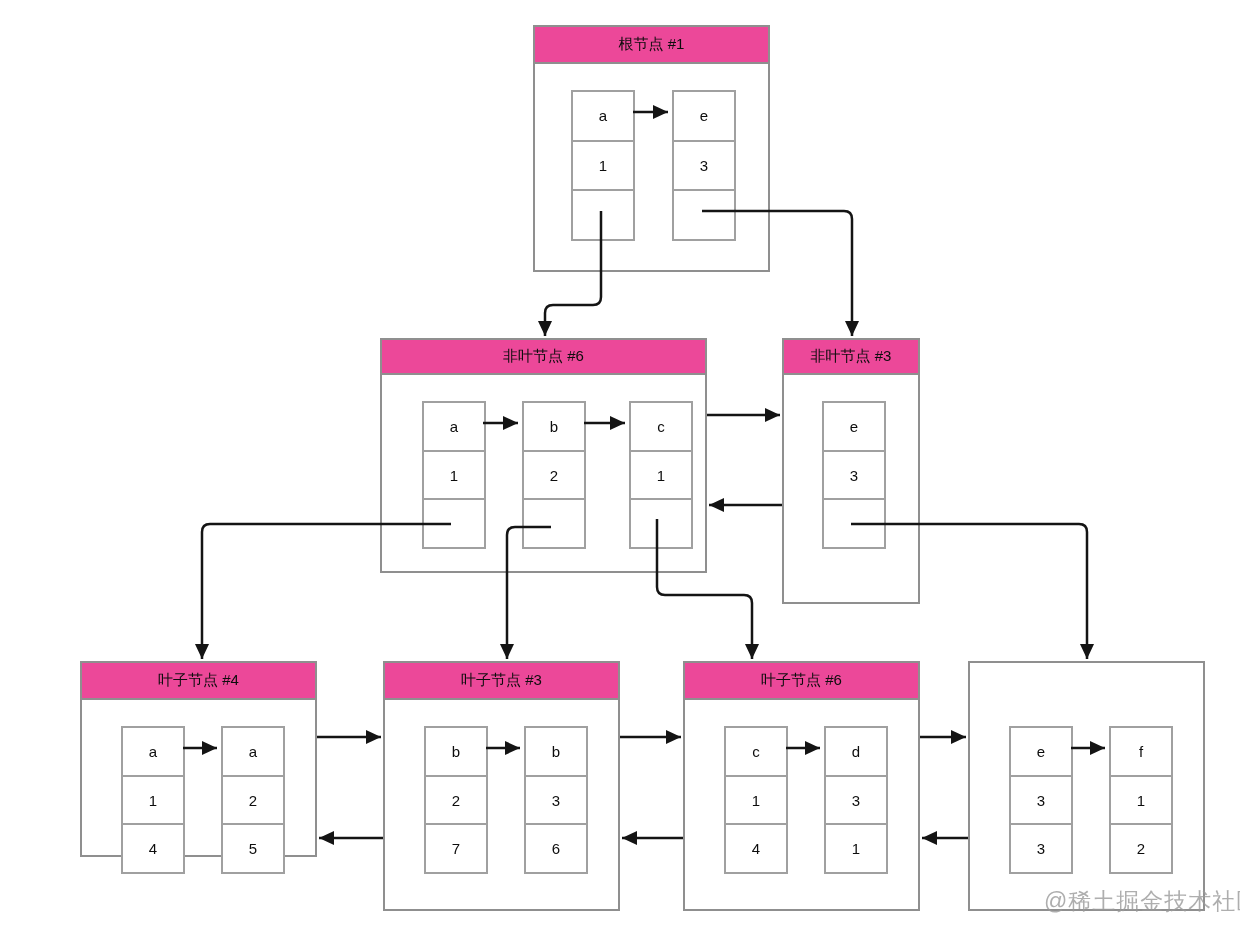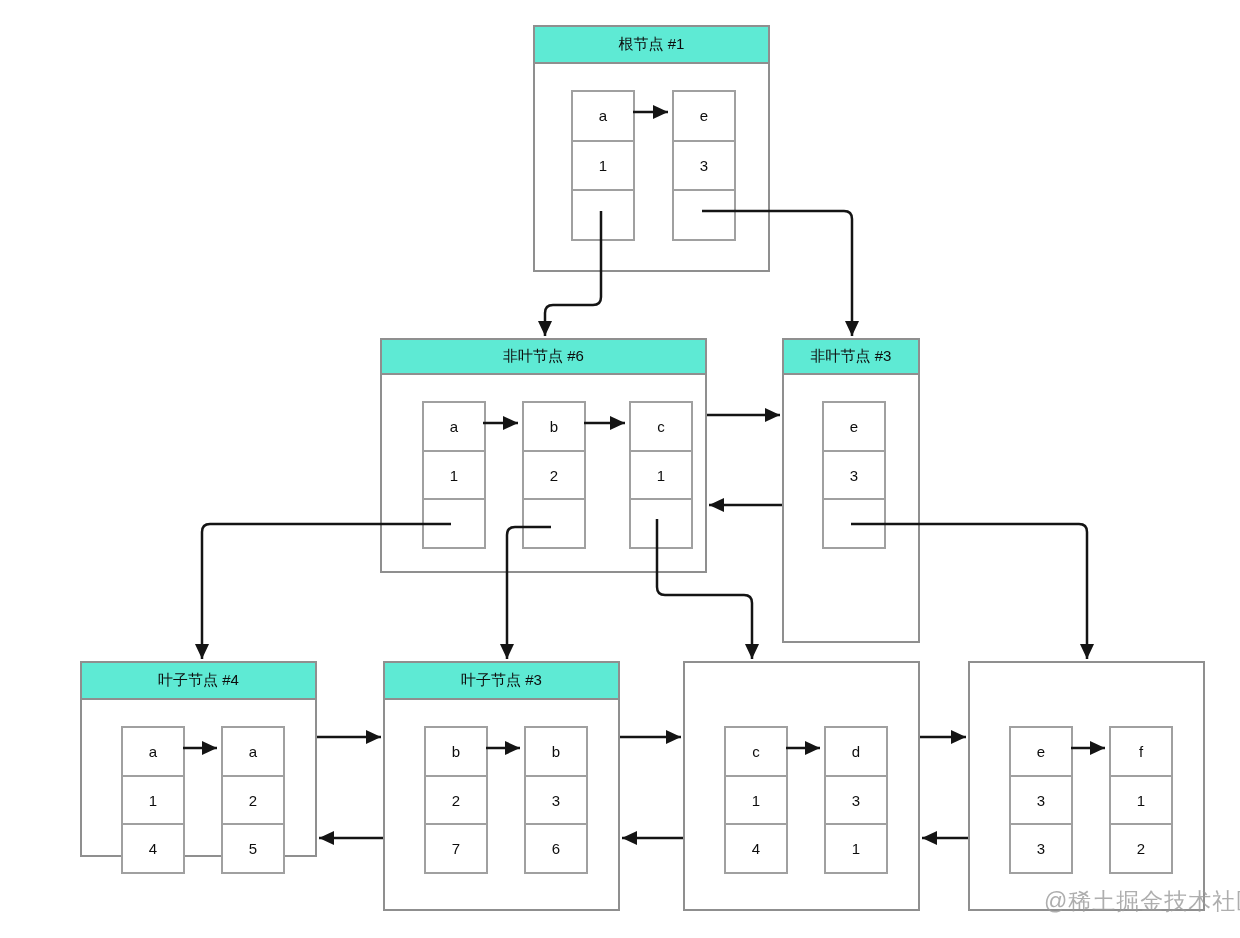--- a/index.html
+++ b/index.html
@@ -4,21 +4,21 @@
 <style>
   html,body{margin:0;padding:0;background:#ffffff;}
   .stage{
     position:relative;width:1240px;height:938px;background:#ffffff;overflow:hidden;
     font-family:"Liberation Sans","DejaVu Sans",sans-serif;color:#0d0d0d;
   }
   .node{
     position:absolute;background:#ffffff;border:2px solid #8f8f8f;box-sizing:border-box;
   }
   .hdr{
-    position:absolute;left:0;top:0;right:0;background:#5eead4;border-bottom:2px solid #8f8f8f;
+    position:absolute;left:0;top:0;right:0;background:#ec4899;border-bottom:2px solid #8f8f8f;
     display:flex;align-items:center;justify-content:center;font-size:15px;color:#0d0d0d;
   }
   .col{
     position:absolute;border:2px solid #a0a0a0;box-sizing:border-box;background:#ffffff;
     display:flex;flex-direction:column;
   }
   .cell{
     flex:1;display:flex;align-items:center;justify-content:center;
     font-size:15px;color:#0d0d0d;border-bottom:2px solid #a0a0a0;box-sizing:border-box;
   }
@@ -65,21 +65,21 @@
       <div class="cell">2</div>
       <div class="cell"></div>
     </div>
     <div class="col" style="left:247px;top:61px;width:64px;height:148px">
       <div class="cell">c</div>
       <div class="cell">1</div>
       <div class="cell"></div>
     </div>
   </div>
 
-  <div class="node" style="left:782px;top:338px;width:138px;height:305px">
+  <div class="node" style="left:782px;top:338px;width:138px;height:266px">
     <div class="hdr" style="height:33px">
       <span>非叶节点 #3</span>
     </div>
     <div class="col" style="left:38px;top:61px;width:64px;height:148px">
       <div class="cell">e</div>
       <div class="cell">3</div>
       <div class="cell"></div>
     </div>
   </div>
 
@@ -109,20 +109,23 @@
       <div class="cell">7</div>
     </div>
     <div class="col" style="left:139px;top:63px;width:64px;height:148px">
       <div class="cell">b</div>
       <div class="cell">3</div>
       <div class="cell">6</div>
     </div>
   </div>
 
   <div class="node" style="left:683px;top:661px;width:237px;height:250px">
+    <div class="hdr" style="height:35px">
+      <span>叶子节点 #6</span>
+    </div>
     <div class="col" style="left:39px;top:63px;width:64px;height:148px">
       <div class="cell">c</div>
       <div class="cell">1</div>
       <div class="cell">4</div>
     </div>
     <div class="col" style="left:139px;top:63px;width:64px;height:148px">
       <div class="cell">d</div>
       <div class="cell">3</div>
       <div class="cell">1</div>
     </div>

